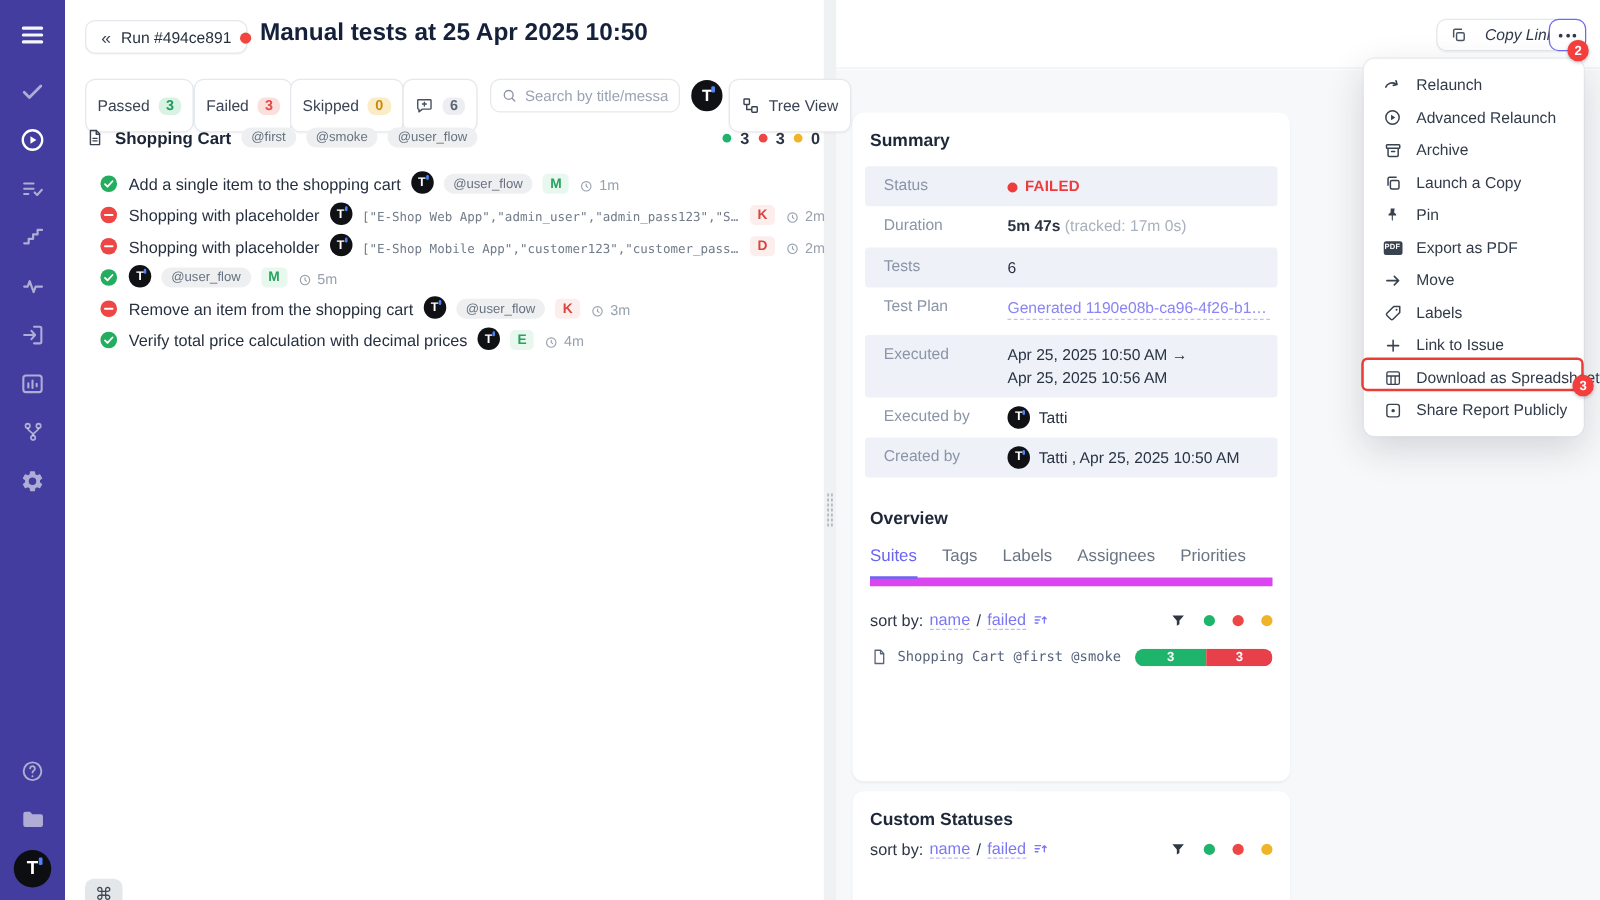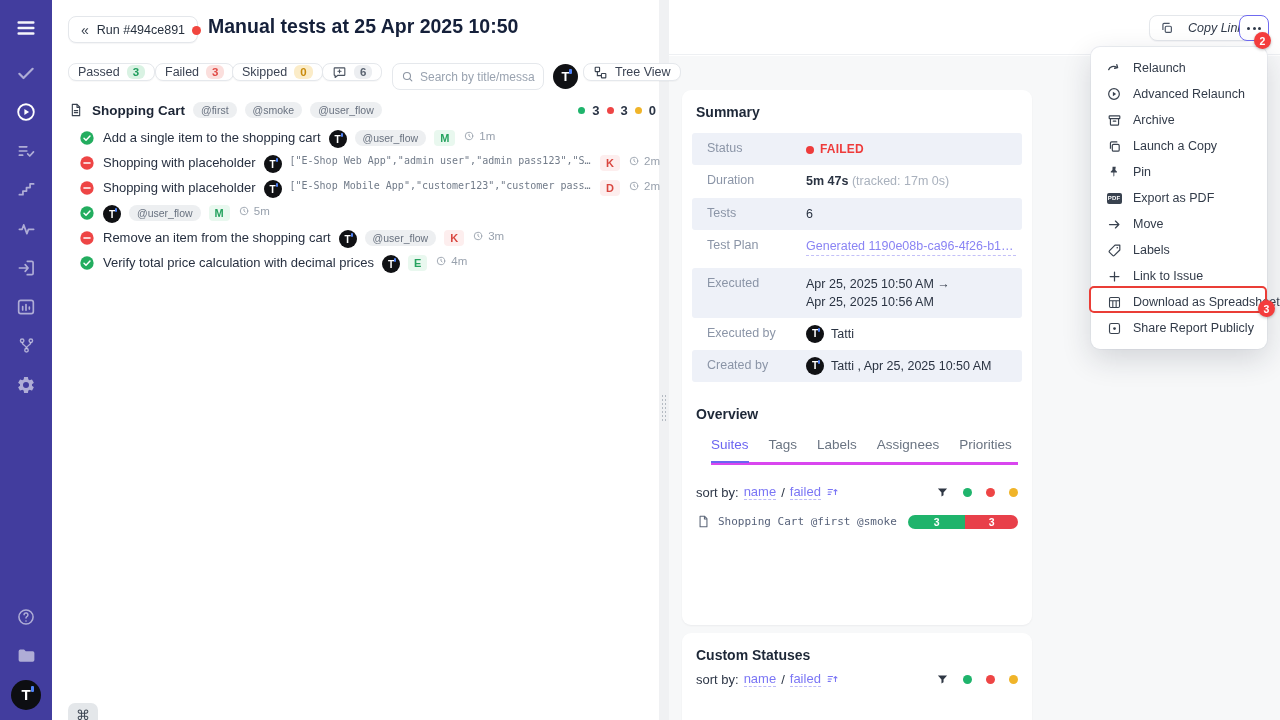--- a/index.html
+++ b/index.html
@@ -50,21 +50,21 @@
   .copy-btn { position:absolute; left:1149px; top:15px; height:26px; display:inline-flex;
     align-items:center; gap:14px; padding:0 10px; background:#fff; border:1px solid #e4e7eb;
     border-radius:8px; font-size:12.5px; color:#2f3949; cursor:pointer; z-index:10;
     box-shadow:0 1px 1px rgba(16,24,40,.04);font-style:italic;}
   .more-btn { position:absolute; left:1239px; top:15px; width:30px; height:26px; background:#fff;
     border:1.5px solid #6f6af0; border-radius:8px; display:flex; align-items:center;
     justify-content:center; gap:2.5px; cursor:pointer; z-index:10; }
   .more-btn i { width:3px; height:3px; border-radius:50%; background:#2f3949; }
 
   
-  .chip { position:absolute; top:63px; height:18px; display:inline-flex; align-items:center;
+  .chip { position:absolute; top:63px; height:43px; display:inline-flex; align-items:center;
     gap:7px; padding:0 9px; background:#fff; border:1px solid #e5e8ec; border-radius:8px;
     font-size:12.5px; color:#3c4454; cursor:pointer; box-shadow:0 1px 1px rgba(16,24,40,.03); z-index:10;}
   .pill { min-width:15px; padding:1px 6px; border-radius:6px; font-size:11.5px; font-weight:600;
     text-align:center; }
   .pill.green { background:#d9f2e3; color:#1f9d5c; }
   .pill.red   { background:#fbdfdd; color:#e04b46; }
   .pill.amber { background:#fbecc8; color:#c98a0b; }
   .pill.gray  { background:#eceef1; color:#5c6572; }
   .search { position:absolute; left:392px; top:63px; width:152px; height:27px;
     border:1px solid #e5e8ec; border-radius:8px; background:#fff; display:flex; align-items:center;
@@ -84,21 +84,21 @@
 
   
   .testlist { position:absolute; left:68px; top:100px; width:592px; z-index:10; }
   .suite-head { display:flex; align-items:center; gap:8px; height:20px; margin-bottom:10px; cursor:pointer; }
   .suite-name { font-size:13.5px; font-weight:700; color:#1c2535; }
   .tagpill { background:#edeff1; color:#68717f; font-size:10.5px; padding:2px 8px;
     border-radius:9px; white-space:nowrap; }
   .counts { margin-left:auto; display:flex; align-items:center; gap:7px; font-size:13px;
     font-weight:700; color:#2a3445; padding-right:4px;}
   .cdot { width:7px; height:7px; border-radius:50%; }
-  .trow { display:flex; align-items:flex-start; height:25px; gap:8px; padding-left:11px; cursor:pointer; }
+  .trow { display:flex; align-items:flex-end; height:25px; gap:8px; padding-left:11px; cursor:pointer; }
   .ttitle { font-size:13px; color:#273040; white-space:nowrap; }
   .code { flex:1; min-width:0; overflow:hidden; text-overflow:ellipsis; white-space:nowrap;
     font-family:"DejaVu Sans Mono", monospace; font-size:10px; color:#717b89; }
   .obadge { font-size:11px; font-weight:700; padding:2px 6px; border-radius:4px; }
   .obadge.g { background:#e9f8ef; color:#27a360; }
   .obadge.r { background:#fdeeee; color:#d9463f; }
   .time { display:flex; align-items:center; gap:4px; font-size:11.5px; color:#98a1ad; white-space:nowrap; }
 
   .cmd-badge { position:absolute; left:68px; top:703px; width:30px; height:24px; background:#e4e7ea;
     border-radius:7px; display:flex; align-items:center; justify-content:center; font-size:14px;
@@ -120,21 +120,21 @@
   .statusval { display:flex; align-items:center; gap:6px; font-size:12px; font-weight:800;
     color:#ee3b3b; letter-spacing:.2px; padding-top:1px;}
   .statusval .dot { width:8px; height:8px; border-radius:50%; background:#ee3b3b; }
   .bold { font-weight:700; }
   .muted { color:#a9b1bd; font-weight:400; }
   .planlink { color:#8a84f4; border-bottom:1px dashed #c3c0f8; white-space:nowrap; cursor:pointer;
     display:inline-block; max-width:100%; overflow:hidden; text-overflow:ellipsis; }
   .personval { display:flex; align-items:center; gap:7px; }
 
   .ov { margin:24px 14px 0; }
-  .tabs { display:flex; gap:20px; margin-top:15px; border-bottom:3px solid #d946ef;margin-left:15px; }
+  .tabs { display:flex; gap:20px; margin-top:15px; border-bottom:7px solid #d946ef; }
   .tab { font-size:13.5px; color:#6a7482; padding-bottom:9px; cursor:pointer; }
   .tab.active { color:#6b65f1; border-bottom:2px solid #6b65f1; margin-bottom:-1px; font-weight:500; }
   .sortrow { display:flex; align-items:center; margin-top:19px; font-size:13px; color:#2e3747; }
   .link-dash { color:#7b76f5; border-bottom:1px dashed #bdbaf8; margin:0 5px; cursor:pointer; }
   .sort-right { margin-left:auto; display:flex; align-items:center; gap:14px; }
   .cdot9 { width:9px; height:9px; border-radius:50%; cursor:pointer; }
   .ovrow { display:flex; align-items:center; margin-top:14px; gap:7px; cursor:pointer; }
   .ovlabel { flex:1; min-width:0; overflow:hidden; white-space:nowrap;
     font-family:"DejaVu Sans Mono", monospace; font-size:11px; color:#57627a; }
   .bar { display:flex; width:110px; height:14px; border-radius:7px; overflow:hidden; flex:none; }

